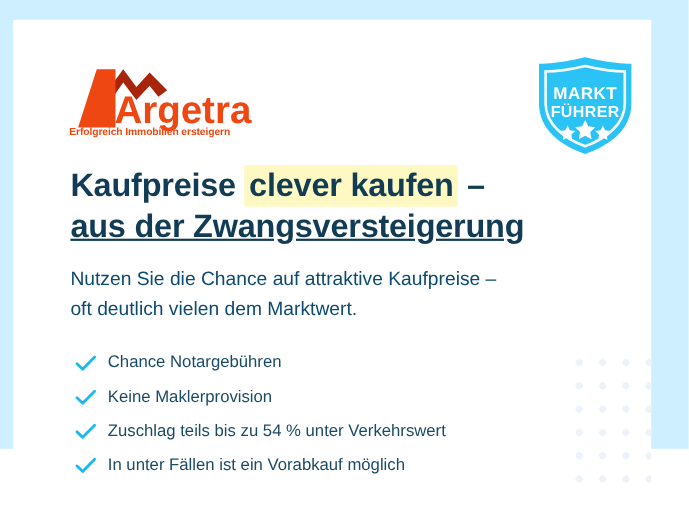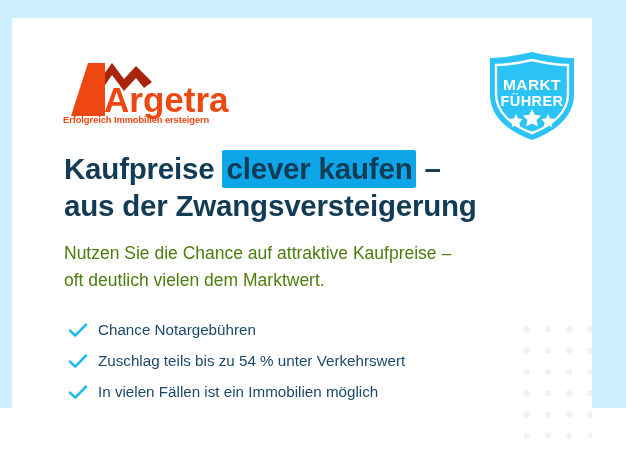--- a/index.html
+++ b/index.html
@@ -72,35 +72,35 @@
     left: 52px;
     top: 132px;
     width: 520px;
     font-size: 29.5px;
     font-weight: bold;
     line-height: 37px;
     letter-spacing: -0.2px;
     color: #123c55;
   }
   #headline .hl {
-    background: #0ea5e9;
+    background: #fef9c3;
     padding: 2px 4px 3px 4px;
     border-radius: 2px;
   }
-  #headline .line2 { display:block; }
+  #headline .line2 { display:block;text-decoration:underline; }
 
   
   #subcopy {
     position: absolute;
     left: 52px;
     top: 222px;
     width: 500px;
     font-size: 17.5px;
     line-height: 27px;
-    color: #4d7c0f;
+    color: #0c4a6e;
   }
   #subcopy .line { display:block; }
 
   
   #checklist {
     position: absolute;
     left: 56px;
     top: 296px;
     width: 480px;
   }
@@ -182,35 +182,43 @@
 
       <div class="check-row">
         <span class="check-icon">
           <svg width="20" height="16" viewBox="0 0 20 16" xmlns="http://www.w3.org/2000/svg">
             <path d="M2 8.6 L7.2 13.6 L18 2.6" fill="none" stroke="#1eb8ef" stroke-width="2.6" stroke-linecap="round" stroke-linejoin="round"></path>
           </svg>
         </span>
         <span class="check-label">Chance Notargebühren</span>
       </div>
 
+      <div class="check-row">
+        <span class="check-icon">
+          <svg width="20" height="16" viewBox="0 0 20 16" xmlns="http://www.w3.org/2000/svg">
+            <path d="M2 8.6 L7.2 13.6 L18 2.6" fill="none" stroke="#1eb8ef" stroke-width="2.6" stroke-linecap="round" stroke-linejoin="round"></path>
+          </svg>
+        </span>
+        <span class="check-label">Keine Maklerprovision</span>
+      </div>
 
       <div class="check-row">
         <span class="check-icon">
           <svg width="20" height="16" viewBox="0 0 20 16" xmlns="http://www.w3.org/2000/svg">
             <path d="M2 8.6 L7.2 13.6 L18 2.6" fill="none" stroke="#1eb8ef" stroke-width="2.6" stroke-linecap="round" stroke-linejoin="round"></path>
           </svg>
         </span>
         <span class="check-label">Zuschlag teils bis zu 54 % unter Verkehrswert</span>
       </div>
 
       <div class="check-row">
         <span class="check-icon">
           <svg width="20" height="16" viewBox="0 0 20 16" xmlns="http://www.w3.org/2000/svg">
             <path d="M2 8.6 L7.2 13.6 L18 2.6" fill="none" stroke="#1eb8ef" stroke-width="2.6" stroke-linecap="round" stroke-linejoin="round"></path>
           </svg>
         </span>
-        <span class="check-label">In vielen Fällen ist ein Immobilien möglich</span>
+        <span class="check-label">In unter Fällen ist ein Vorabkauf möglich</span>
       </div>
 
     </div>
 
   </div>
 </div>
 
 </body></html>

